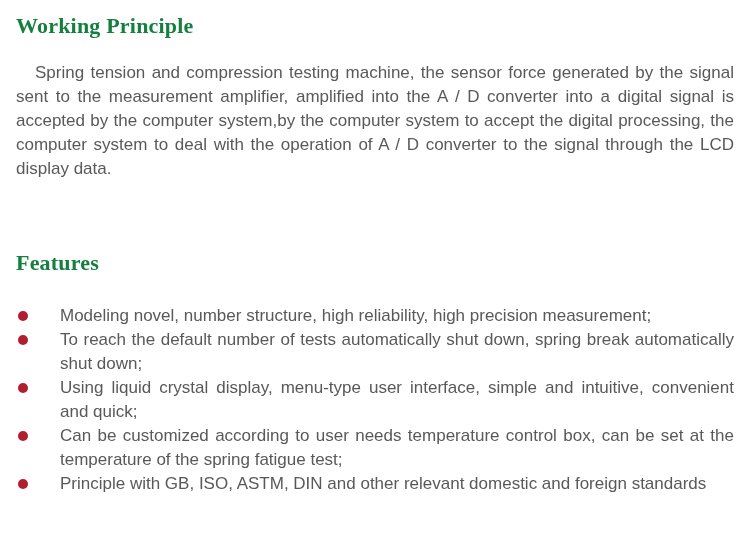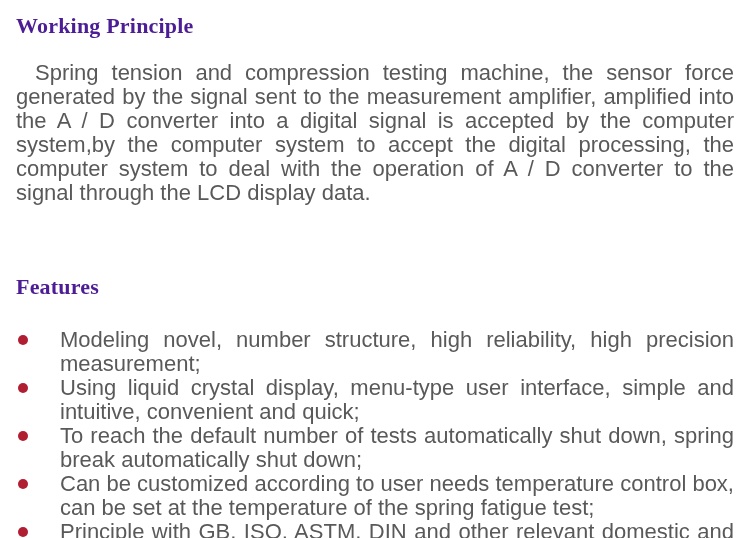--- a/index.html
+++ b/index.html
@@ -14,28 +14,28 @@
     height: 538px;
     background: #ffffff;
     padding: 10px 16px 0 16px;
     overflow: hidden;
   }
   .section-heading {
     font-family: "Liberation Serif", serif;
     font-weight: bold;
     font-size: 22px;
     line-height: 27px;
-    color: #4c1d95;
+    color: #15803d;
     letter-spacing: 0.2px;
   }
   .heading-wp { margin-top: 2px; }
   .heading-ft { margin-top: 68px; }
   .body-text {
     color: #595959;
-    font-size: 22px;
+    font-size: 17px;
     line-height: 24px;
     text-align: justify;
   }
   .intro-para {
     margin-top: 22px;
     text-indent: 19px;
   }
   .features-list {
     list-style: none;
     margin-top: 28px;
@@ -65,25 +65,25 @@
 
   <h2 class="section-heading heading-ft">Features</h2>
 
   <ul class="features-list">
     <li class="feature-item body-text">
       <span class="bullet-dot"></span>
       <span>Modeling novel, number structure, high reliability, high precision measurement;</span>
     </li>
     <li class="feature-item body-text">
       <span class="bullet-dot"></span>
-      <span>Using liquid crystal display, menu-type user interface, simple and intuitive, convenient and quick;</span>
+      <span>To reach the default number of tests automatically shut down, spring break automatically shut down;</span>
     </li>
     <li class="feature-item body-text">
       <span class="bullet-dot"></span>
-      <span>To reach the default number of tests automatically shut down, spring break automatically shut down;</span>
+      <span>Using liquid crystal display, menu-type user interface, simple and intuitive, convenient and quick;</span>
     </li>
     <li class="feature-item body-text">
       <span class="bullet-dot"></span>
       <span>Can be customized according to user needs temperature control box, can be set at the temperature of the spring fatigue test;</span>
     </li>
     <li class="feature-item body-text">
       <span class="bullet-dot"></span>
       <span>Principle with GB, ISO, ASTM, DIN and other relevant domestic and foreign standards</span>
     </li>
   </ul>

